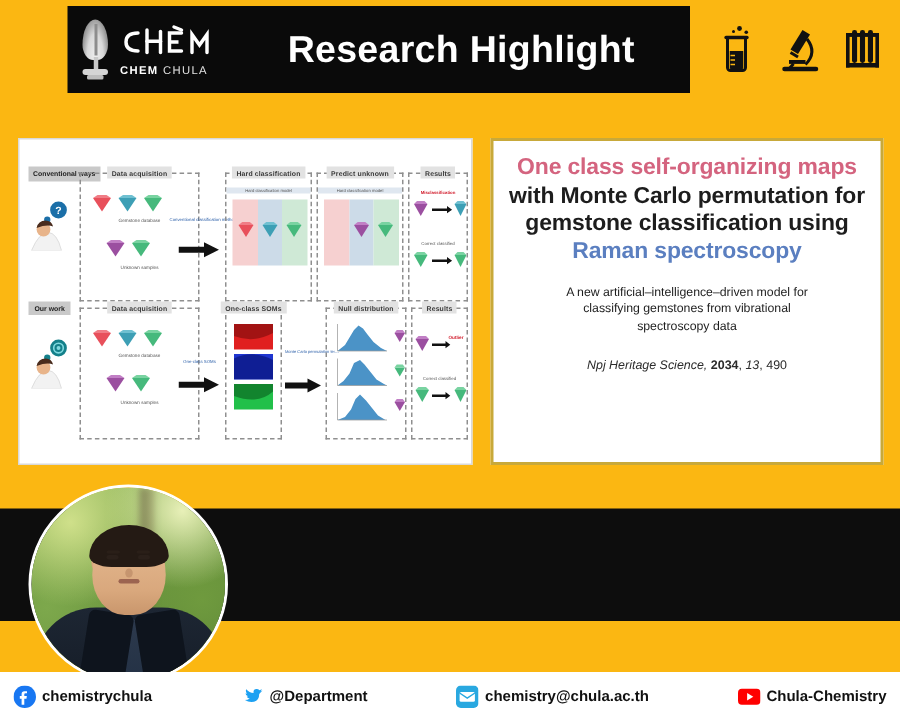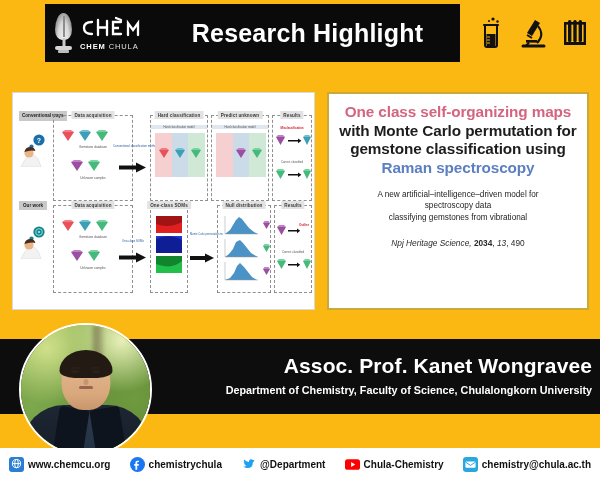--- a/index.html
+++ b/index.html
@@ -599,36 +599,34 @@
   <div class="title">
     <span class="pink">One class self-organizing</span>
     <span class="pink">maps</span><span> with Monte Carlo</span>
     <span>permutation for gemstone</span>
     <span>classification using </span><span class="blue">Raman</span>
     <span class="blue">spectroscopy</span>
   </div>
 
   <div class="subtitle">
     <div>A new artificial–intelligence–driven model for</div>
+    <div>classifying gemstones from vibrational</div>
     <div>spectroscopy data</div>
-    <div>classifying gemstones from vibrational</div>
   </div>
 
   <div class="citation">
     <i>Npj Heritage Science,</i>
     <b>2034</b><span>,</span>
     <i>13</i><span>,</span>
     <span>490</span>
   </div>
 </div>
 
 <div class="name-banner">
   <div class="gold-line"></div>
-  <div class="name-text">Assoc. Prof. Kanet Wongravee</div>
-  <div class="dept-text">Department of Chemistry, Faculty of Science, Chulalongkorn University</div>
 </div>
 
 <div class="portrait">
   <div class="bg"></div>
   <div class="trunk"></div>
   <div class="neck"></div>
   <div class="jacket"></div>
   <div class="shirt"></div>
   <div class="lapelL"></div>
   <div class="lapelR"></div>
@@ -639,64 +637,53 @@
   <div class="browL"></div>
     <div class="browR"></div>
   <div class="eyeL"></div>
     <div class="eyeR"></div>
   <div class="nose"></div>
   <div class="mouth"></div>
 </div>
 
 <div class="footer">
 
-  <div class="f-item">
-    <span class="f-ico">
-      <svg width="15" height="15" viewBox="0 0 15 15">
-        <rect width="15" height="15" rx="3" fill="#2a7fd4"></rect>
-        <circle cx="7.5" cy="6.6" r="4.1" fill="none" stroke="#fff" stroke-width="1"></circle>
-        <ellipse cx="7.5" cy="6.6" rx="1.8" ry="4.1" fill="none" stroke="#fff" stroke-width="1"></ellipse>
-        <path d="M3.4 6.6 h8.2" stroke="#fff" stroke-width="1"></path>
-      </svg>
-    </span>
-    <span class="f-label">www.chemcu.org</span>
-  </div>
 
   <div class="f-item">
     <span class="f-ico">
       <svg width="15" height="15" viewBox="0 0 15 15">
         <circle cx="7.5" cy="7.5" r="7.5" fill="#1877F2"></circle>
         <path d="M9 5.1 h-1 q-.8 0-.8 .8 v1.1 h1.7 l-.25 1.8 h-1.45 v4 h-1.8 v-4 h-1.2 v-1.8 h1.2 v-1.3 q0-1.9 1.9-1.9 h1.7 z" fill="#fff"></path>
       </svg>
     </span>
     <span class="f-label">chemistrychula</span>
   </div>
 
   <div class="f-item">
     <span class="f-ico">
       <svg width="15" height="15" viewBox="0 0 15 15">
         <path d="M14 3.3 q-.7 .5 -1.5 .6 q.8 -.5 1.1 -1.4 q-.8 .5 -1.6 .6 q-.8 -.8 -1.9 -.8 q-2.1 0 -2.1 2.1 q0 .3 .1 .6 q-3 -.15 -4.9 -2.5 q-.3 .6 -.3 1.1 q0 1.2 .9 1.8 q-.6 0 -1.1 -.3 q0 1.7 1.7 2.1 q-.35 .1 -.9 .05 q.45 1.4 2 1.45 q-1.3 1 -3.2 1 q2 1.3 4.3 1.3 q5.2 0 5.2 -5.1 v-.3 q .7 -.5 1.2 -1.3 z" fill="#1DA1F2"></path>
       </svg>
     </span>
     <span class="f-label">@Department</span>
-  </div>
-
-  <div class="f-item">
-    <span class="f-ico">
-      <svg width="15" height="15" viewBox="0 0 15 15">
-        <rect y="2.2" width="15" height="10.6" rx="2.6" fill="#FF0000"></rect>
-        <path d="M6.1 5 l4.1 2.5 -4.1 2.5 z" fill="#fff"></path>
-      </svg>
-    </span>
-    <span class="f-label">Chula-Chemistry</span>
   </div>
 
   <div class="f-item">
     <span class="f-ico">
       <svg width="15" height="15" viewBox="0 0 15 15">
         <rect width="15" height="15" rx="3.2" fill="#29A8E0"></rect>
         <rect x="2.4" y="4.4" width="10.2" height="6.4" rx="1" fill="#fff"></rect>
         <path d="M2.4 5 L7.5 8.4 L12.6 5" fill="none" stroke="#29A8E0" stroke-width="1"></path>
       </svg>
     </span>
     <span class="f-label">chemistry@chula.ac.th</span>
   </div>
+
+  <div class="f-item">
+    <span class="f-ico">
+      <svg width="15" height="15" viewBox="0 0 15 15">
+        <rect y="2.2" width="15" height="10.6" rx="2.6" fill="#FF0000"></rect>
+        <path d="M6.1 5 l4.1 2.5 -4.1 2.5 z" fill="#fff"></path>
+      </svg>
+    </span>
+    <span class="f-label">Chula-Chemistry</span>
+  </div>
 </div>
 
 </body></html>

